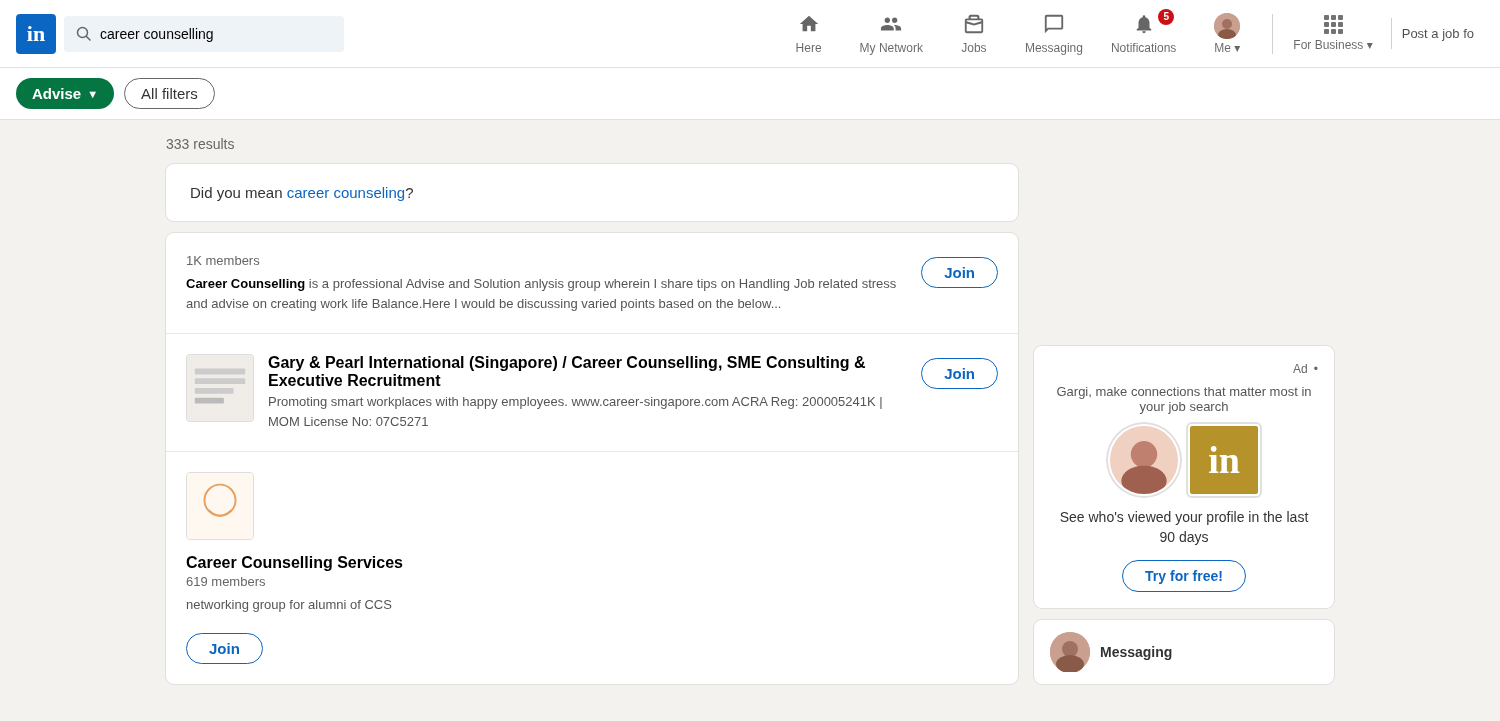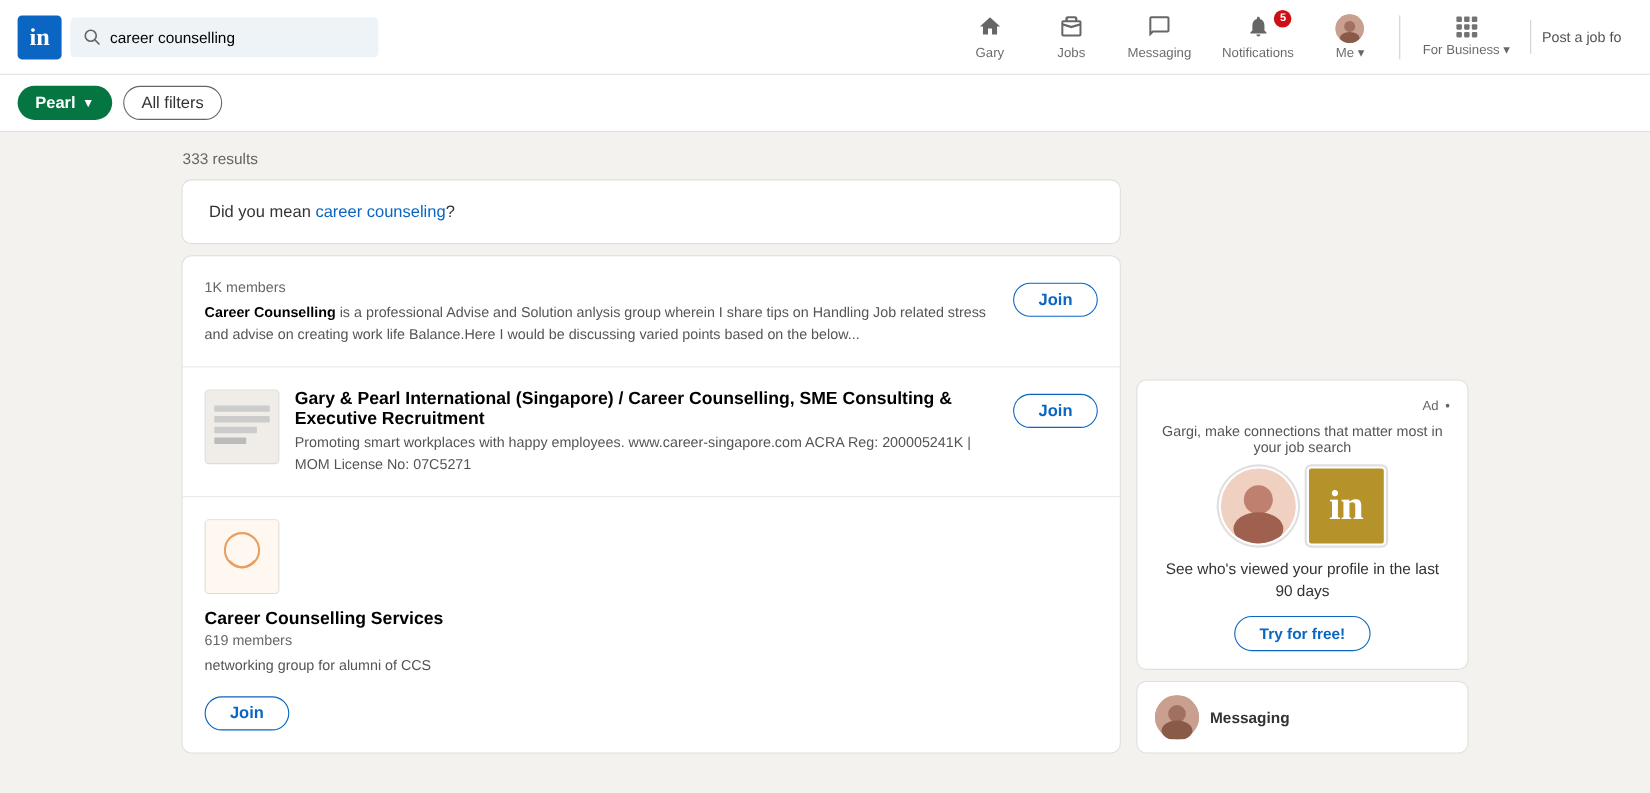--- a/index.html
+++ b/index.html
@@ -394,23 +394,31 @@
   </div>
 
   <nav class="nav-items">
 
     <a class="nav-item">
       <span class="nav-icon">
         <svg width="22" height="22" viewBox="0 0 24 24" fill="rgba(0,0,0,0.6)">
             <path d="M10 20v-6h4v6h5v-8h3L12 3 2 12h3v8z"></path>
           </svg>
       </span>
-      <span class="nav-label">Gary</span>
-    </a>
-
+      <span class="nav-label">Here</span>
+    </a>
+
+    <a class="nav-item">
+      <span class="nav-icon">
+        <svg width="22" height="22" viewBox="0 0 24 24" fill="rgba(0,0,0,0.6)">
+            <path d="M16 11c1.66 0 2.99-1.34 2.99-3S17.66 5 16 5c-1.66 0-3 1.34-3 3s1.34 3 3 3zm-8 0c1.66 0 2.99-1.34 2.99-3S9.66 5 8 5C6.34 5 5 6.34 5 8s1.34 3 3 3zm0 2c-2.33 0-7 1.17-7 3.5V19h14v-2.5c0-2.33-4.67-3.5-7-3.5zm8 0c-.29 0-.62.02-.97.05 1.16.84 1.97 1.97 1.97 3.45V19h6v-2.5c0-2.33-4.67-3.5-7-3.5z"></path>
+          </svg>
+      </span>
+      <span class="nav-label">My Network</span>
+    </a>
 
     <a class="nav-item">
       <span class="nav-icon">
         <svg width="22" height="22" viewBox="0 0 24 24" fill="rgba(0,0,0,0.6)">
             <path d="M20 6h-2.18c.07-.44.18-.88.18-1.34C18 3.01 16.99 2 15.66 2h-7.3C7.01 2 6 3.01 6 4.66c0 .46.11.9.18 1.34H4c-1.1 0-2 .9-2 2v12c0 1.1.9 2 2 2h16c1.1 0 2-.9 2-2V8c0-1.1-.9-2-2-2zM8.36 4.66c0-.37.29-.66.66-.66h6c.37 0 .66.29.66.66 0 .46-.09.9-.18 1.34H8.54c-.09-.44-.18-.88-.18-1.34zM20 20H4v-8.54l8 2.26 8-2.26V20zm0-10.91L12 11.35 4 9.09V8h16v1.09z"></path>
           </svg>
       </span>
       <span class="nav-label">Jobs</span>
     </a>
 
@@ -461,21 +469,21 @@
     </a>
 
     <div class="post-job-btn">
       <span>Post a job fo</span>
     </div>
   </nav>
 </header>
 
 <div class="filter-bar">
   <button class="groups-btn">
-    <span>Pearl</span>
+    <span>Advise</span>
     <span class="chevron">▼</span>
   </button>
   <button class="all-filters-btn">
     <span>All filters</span>
   </button>
 </div>
 
 <div class="main-content">
   <div class="results-section">
     <div class="results-count">333 results</div>

